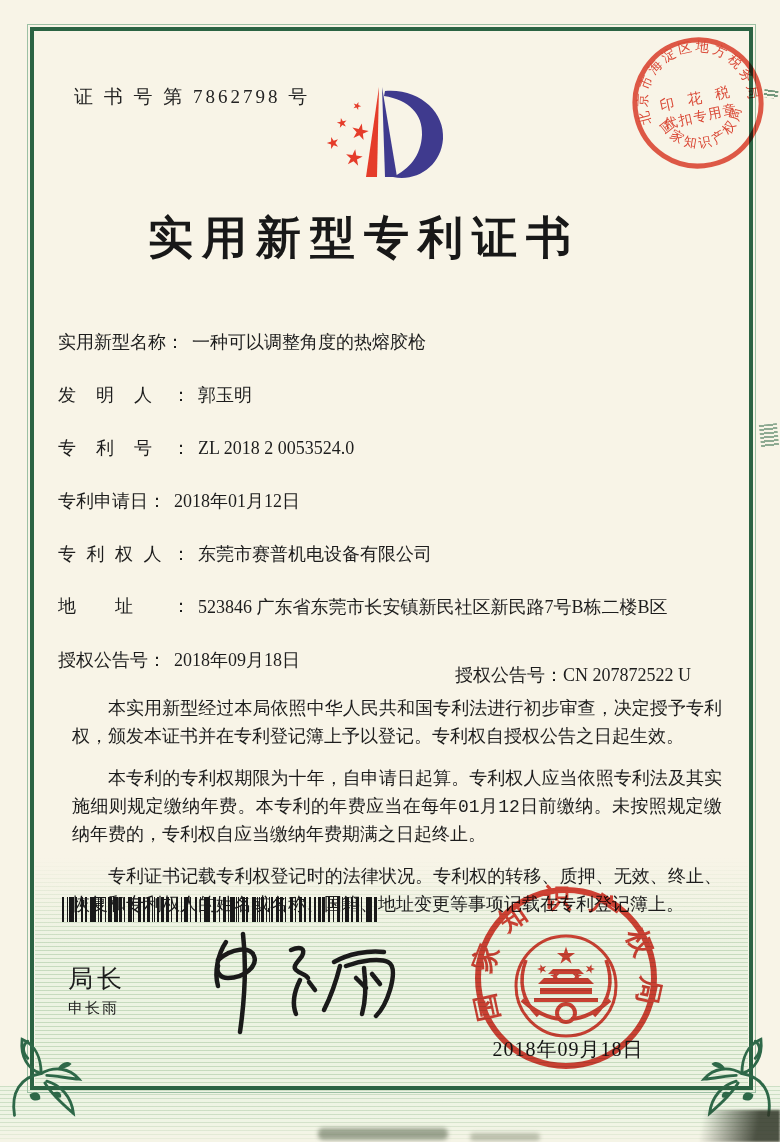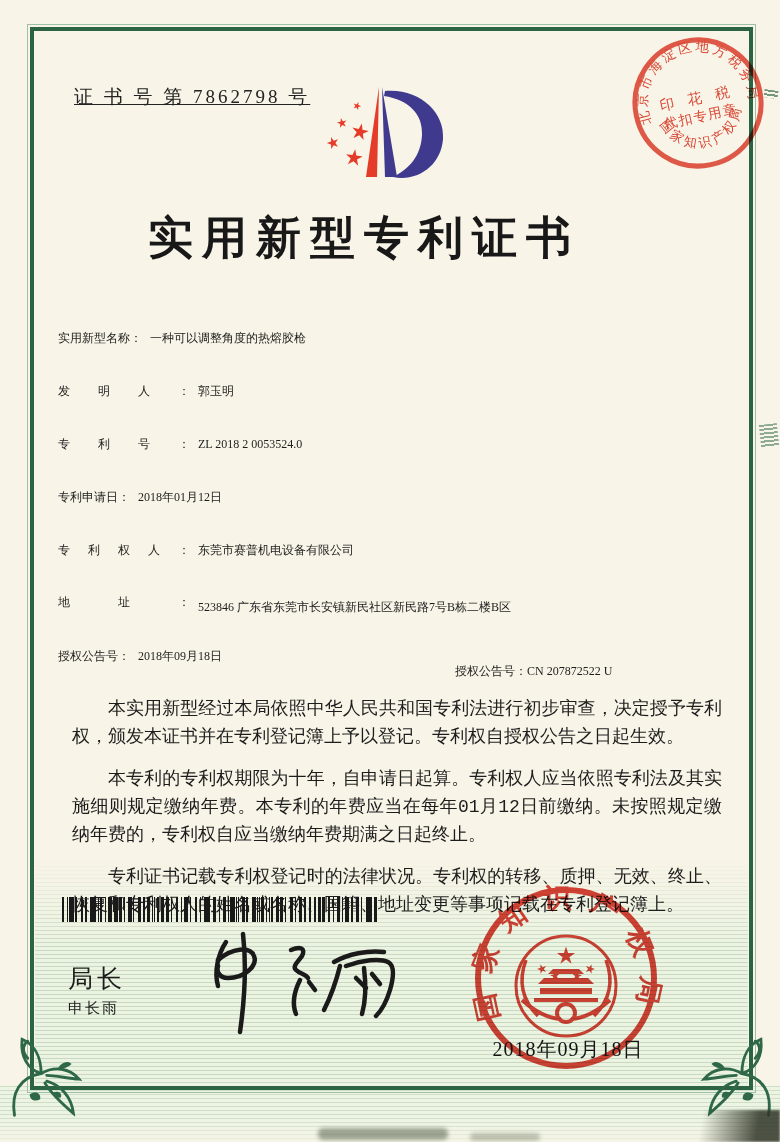--- a/index.html
+++ b/index.html
@@ -29,37 +29,37 @@
   
   .frame{
     position:absolute;left:30px;top:27px;width:723px;height:1063px;
     box-sizing:border-box;border:4px solid #2b6343;
     outline:1px solid #9cc0a4;outline-offset:2px;
   }
   .corner-ornament{position:absolute;width:95px;height:95px;}
   .corner-ornament.left{left:5px;top:1026px;}
   .corner-ornament.right{left:683px;top:1026px;transform:scaleX(-1);}
   
-  .cert-no{position:absolute;left:74px;top:84px;font-size:19px;letter-spacing:3px;color:#232323;text-decoration:underline;}
+  .cert-no{position:absolute;left:74px;top:84px;font-size:19px;letter-spacing:3px;color:#232323;}
   .logo{position:absolute;left:297px;top:76px;width:176px;height:130px;}
   .doc-title{
     position:absolute;left:24px;top:208px;width:680px;text-align:center;
     font-size:45px;font-weight:bold;letter-spacing:9px;color:#181818;
   }
   
   .tax-stamp{position:absolute;left:618px;top:23px;width:160px;height:160px;mix-blend-mode:multiply;opacity:.95;}
   .tax-stamp text{font-family:"Liberation Serif","DejaVu Serif",serif;}
   .office-seal{position:absolute;left:466px;top:878px;width:200px;height:200px;mix-blend-mode:multiply;opacity:.93;}
   .office-seal text{font-family:"Liberation Serif","DejaVu Serif",serif;font-weight:bold;}
   .seal-date{
     position:absolute;left:468px;top:1036px;width:200px;text-align:center;
     font-size:20px;letter-spacing:1px;color:#141414;z-index:6;
   }
   
-  .frow{position:absolute;left:58px;width:692px;font-size:12px;color:#1d1d1d;white-space:nowrap;}
+  .frow{position:absolute;left:58px;width:692px;font-size:18px;color:#1d1d1d;white-space:nowrap;}
   .flabel{display:inline-block;}
   .flabel.spread{width:132px;text-align:justify;text-align-last:justify;}
   .fvalue{margin-left:8px;}
   .frow.addr{display:flex;white-space:normal;}
   .frow.addr .flabel{flex:none;}
   .frow.addr .fvalue{width:472px;line-height:27px;}
   .grant-right{position:absolute;left:397px;top:15px;}
   
   .body-text{position:absolute;left:58px;top:681px;width:678px;font-size:18px;line-height:28px;text-align:justify;color:#1d1d1d;}
   .body-text p{margin:14px;text-indent:2em;font-family:Liberation Mono, monospace;}

